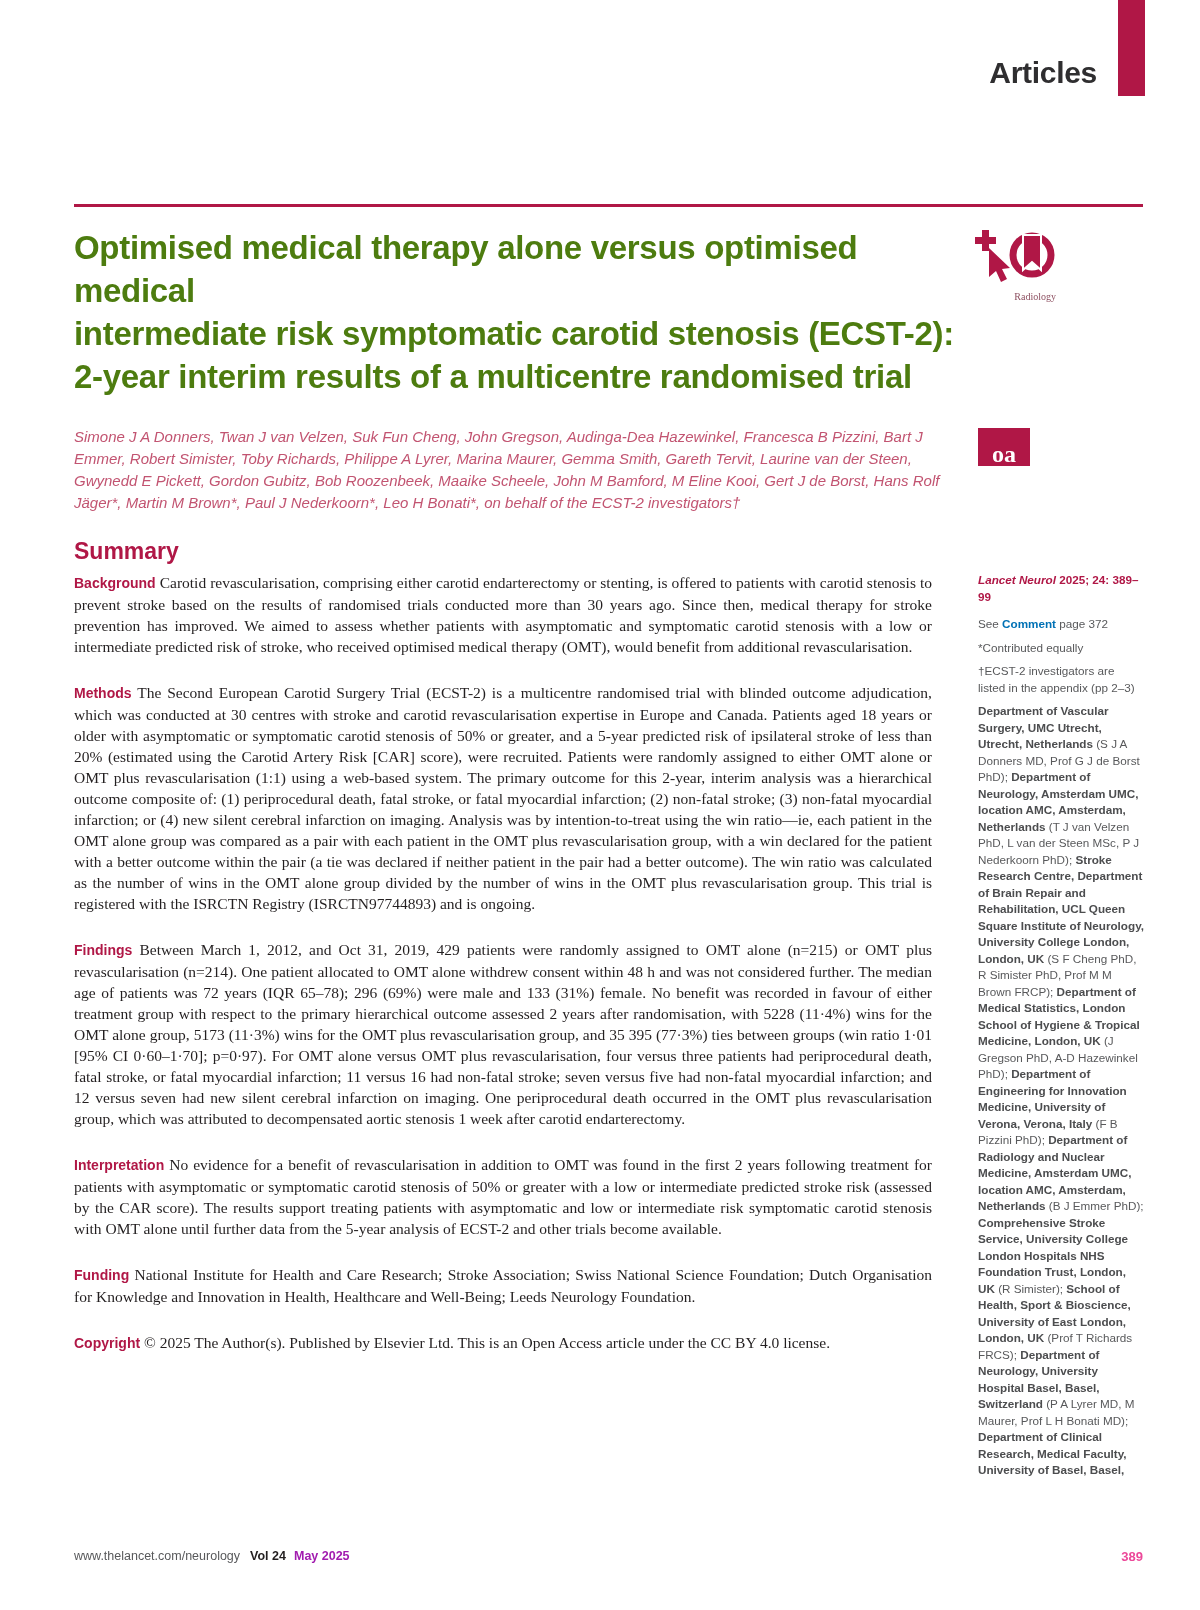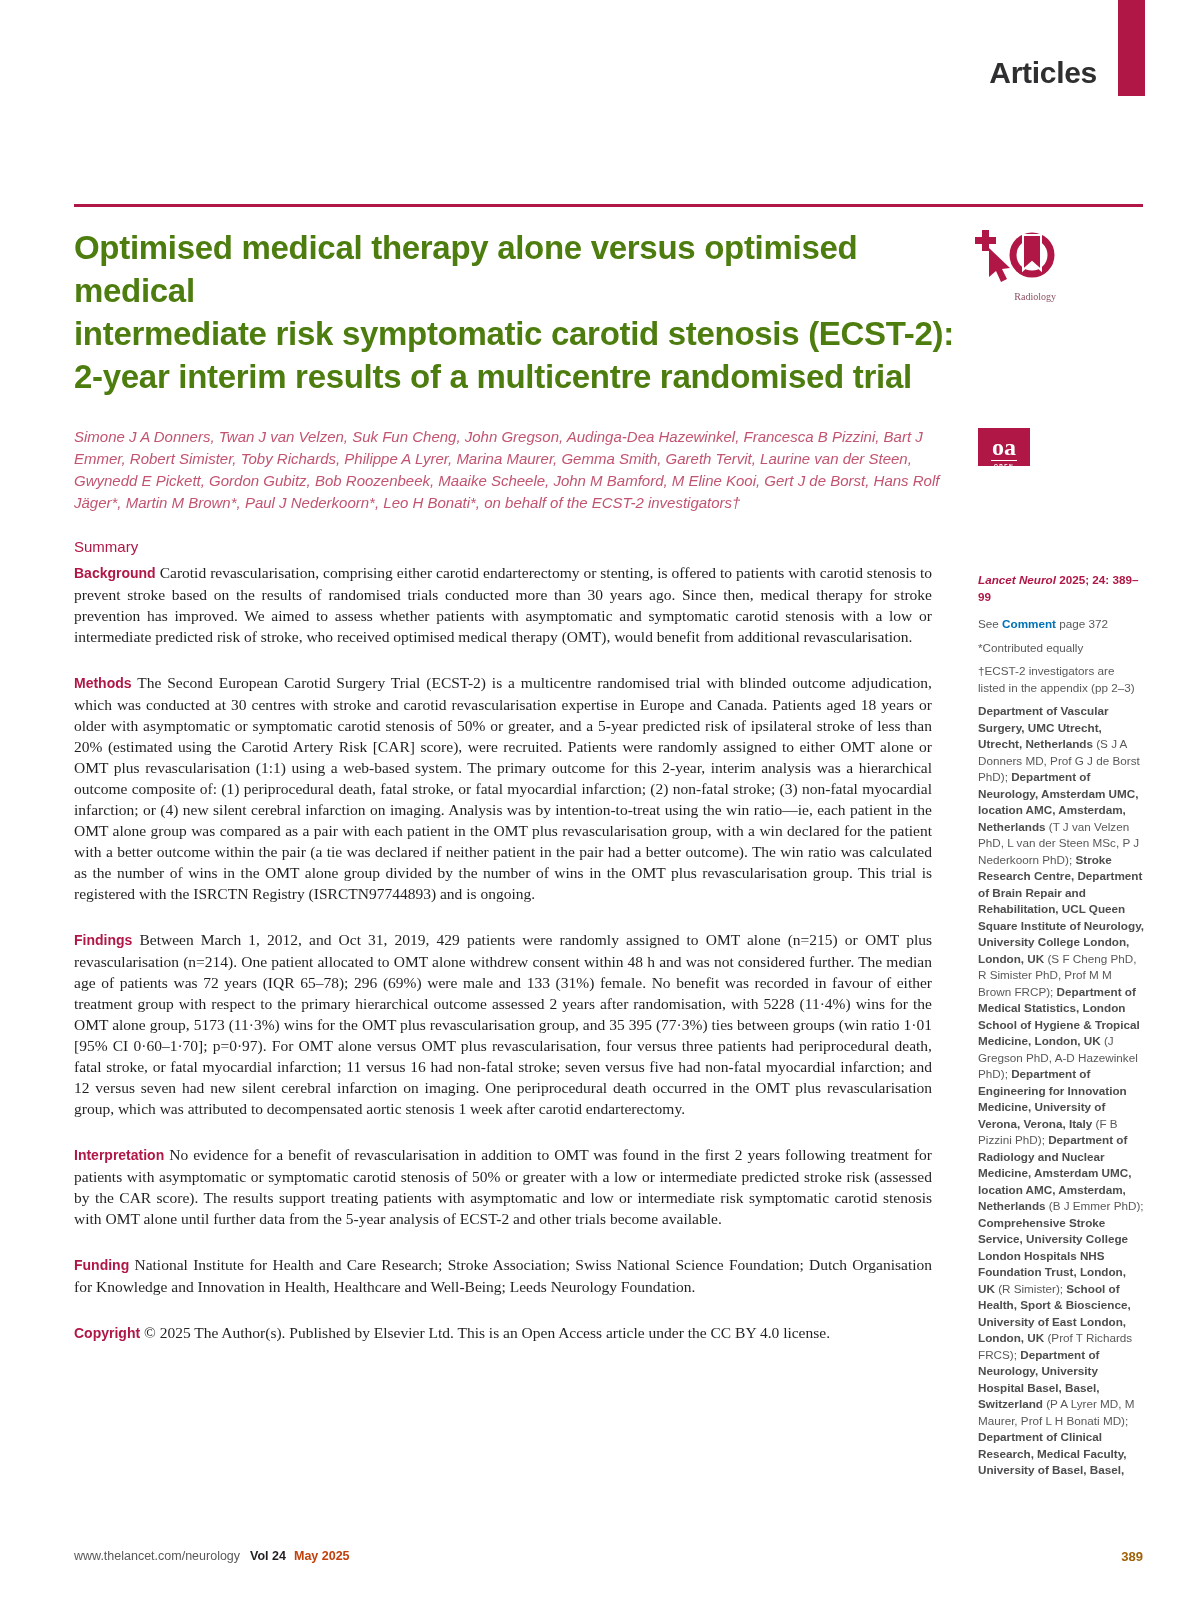--- a/index.html
+++ b/index.html
@@ -50,38 +50,38 @@
   }
   .crossmark-label {
     font-family: "Liberation Serif", serif;
     font-size: 10px; color: #8d4f60; margin-top: 1px;
     display: block; text-align: right; padding-right: 2px;
   }
   
   .oa-badge {
     position: absolute; left: 978px; top: 428px; width: 52px; height: 38px;
     background: #b01746; color: #ffffff; text-align: center;
-    padding-top: 7px;
+    padding-top: 14px;
   }
   .oa-abbr {
     font-family: "Liberation Serif", serif;
     font-weight: bold; font-size: 24px; line-height: 24px;
     display: inline-block; border-bottom: 1.5px solid #ffffff;
     padding: 0 1px 1px 1px;
   }
   .oa-label {
     display: block; font-size: 5px; letter-spacing: 1.5px;
     margin-top: 2px; font-weight: bold;
   }
   
   .summary {
     position: absolute; left: 74px; top: 538px; width: 858px;
   }
   .summary h2 {
-    font-size: 15px; font-weight: normal; color: #b01746;
+    font-size: 23px; font-weight: bold; color: #b01746;
     margin-bottom: 7px;
   }
   .summary p {
     font-family: "Liberation Serif", serif;
     font-size: 15.5px; line-height: 21px; color: #231f20;
     text-align: justify; margin-bottom: 25px;
   }
   .lead {
     font-family: "Liberation Sans", sans-serif;
     font-size: 14px; font-weight: bold; color: #b01746;
@@ -99,24 +99,24 @@
   .sidebar .comment-link { color: #0071b5; font-weight: bold; cursor: pointer; }
   .sidebar .note { margin-bottom: 7px; }
   .sidebar .affils { margin-top: 2px; }
   .seg-bold { font-weight: bold; color: #4c4d4f; }
   
   .footer-left {
     position: absolute; left: 74px; top: 1549px;
     font-size: 12.5px; color: #58595b;
   }
   .footer-left .vol { font-weight: bold; color: #231f20; margin-left: 10px; }
-  .footer-left .date { font-weight: bold; color: #c2410c; margin-left: 8px; }
+  .footer-left .date { font-weight: bold; color: #a21caf; margin-left: 8px; }
   .page-number {
     position: absolute; right: 57px; top: 1549px;
-    font-size: 13px; font-weight: bold; color: #a16207;
+    font-size: 13px; font-weight: bold; color: #ec4899;
   }
 </style>
 </head>
 <body>
 
 <div class="page">
 
   <div class="red-bar"></div>
   <div class="section-label">Articles</div>
   <hr class="top-rule">

